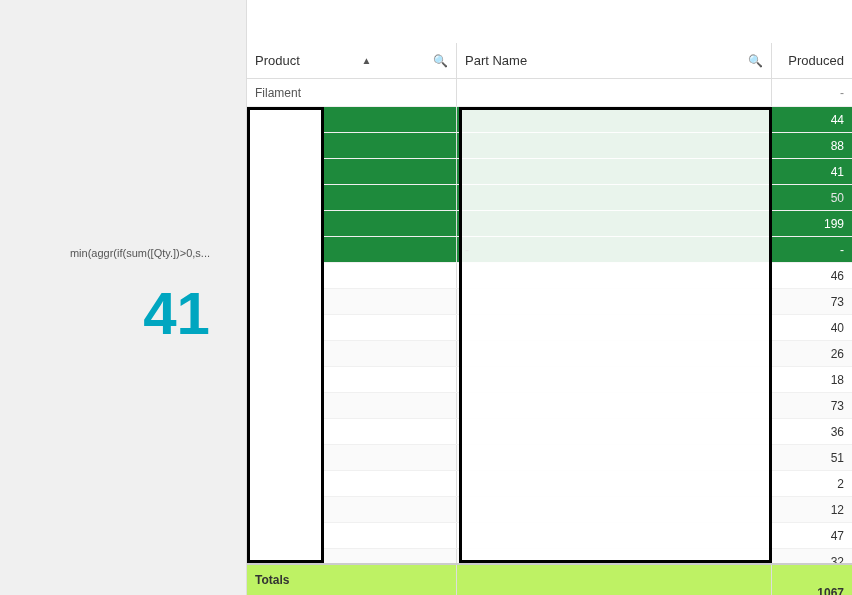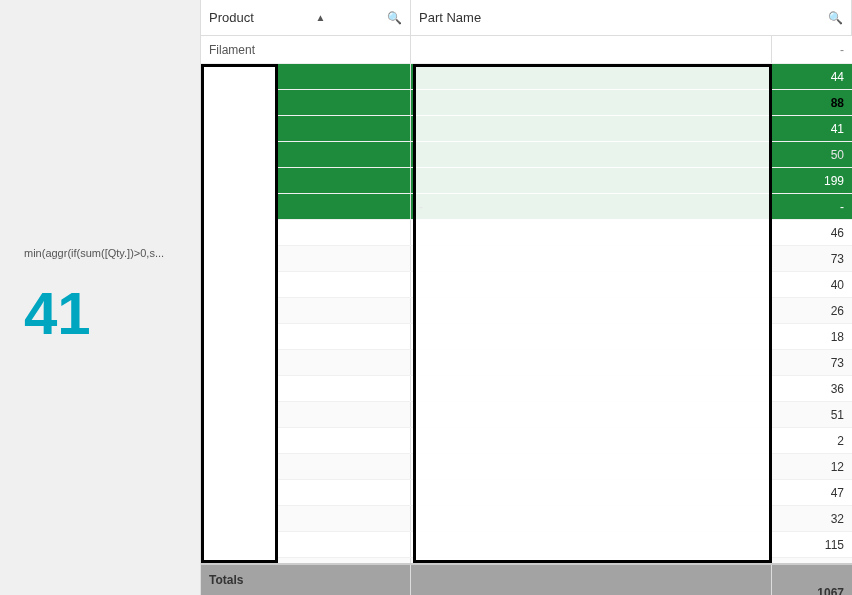--- a/index.html
+++ b/index.html
@@ -14,28 +14,28 @@
 
     .page-container {
       display: flex;
       width: 852px;
       height: 595px;
       background: #f0f0f0;
     }
 
     
     .left-panel {
-      width: 200px;
+      width: 246px;
       height: 100%;
       background: #f0f0f0;
       display: flex;
       flex-direction: column;
-      align-items: flex-start;
+      align-items: flex-end;
       justify-content: center;
-      padding: 24px;
+      padding: 36px;
     }
 
     .formula-label {
       font-size: 11px;
       color: #555;
       margin-bottom: 20px;
       text-align: center;
       word-break: break-all;
     }
 
@@ -54,20 +54,21 @@
       border-left: 1px solid #ddd;
     }
 
     
     .table-header {
       display: flex;
       background: #fff;
       border-bottom: 1px solid #ddd;
       height: 36px;
       align-items: flex-end;
+      margin-top: 43px;
     }
 
     .col-product {
       width: 210px;
       min-width: 210px;
       border-right: 1px solid #ddd;
       padding: 0 8px;
       display: flex;
       align-items: center;
       justify-content: space-between;
@@ -240,21 +241,21 @@
       left: 212px;
       right: 80px;
       bottom: 0;
       border: 3px solid #000;
       background: rgba(255,255,255,0.9);
     }
 
     
     .table-footer {
       display: flex;
-      background: #a3a3a3;
+      background: #bef264;
       border-top: 2px solid #ccc;
       height: 32px;
       align-items: center;
     }
 
     .footer-label {
       width: 210px;
       min-width: 210px;
       padding: 0 8px;
       font-size: 12px;
@@ -308,40 +309,43 @@
     <div class="table-header">
       <div class="col-product">
         <span class="header-title">Product</span>
         <span class="sort-icon">▲</span>
         <span class="search-icon">🔍</span>
       </div>
       <div class="col-partname">
         <span class="header-title">Part Name</span>
         <span class="search-icon">🔍</span>
       </div>
+      <div class="col-produced">
+        <span class="header-title">Produced</span>
+      </div>
     </div>
 
     <div class="filament-row">
       <div class="filament-label">Filament</div>
       <div class="filament-partname"></div>
       <div class="filament-produced">-</div>
     </div>
 
     <div class="table-body" style="position:relative;">
 
       <div id="rows-container">
           <div class="data-row farm-row">
             <div class="row-product">FARM</div>
             <div class="row-partname"></div>
             <div class="row-value" style="color: rgb(255, 255, 255);">44</div>
           </div>
           <div class="data-row farm-row">
             <div class="row-product">FARM</div>
             <div class="row-partname"></div>
-            <div class="row-value" style="color: #000000; font-weight: bold;">88</div>
+            <div class="row-value" style="color: #ffffff;">88</div>
           </div>
           <div class="data-row farm-row">
             <div class="row-product">FARM</div>
             <div class="row-partname"></div>
             <div class="row-value" style="color: rgb(255, 255, 255);">41</div>
           </div>
           <div class="data-row farm-row">
             <div class="row-product">FARM</div>
             <div class="row-partname"></div>
             <div class="row-value" style="color: #e5e5e5;">50</div>

